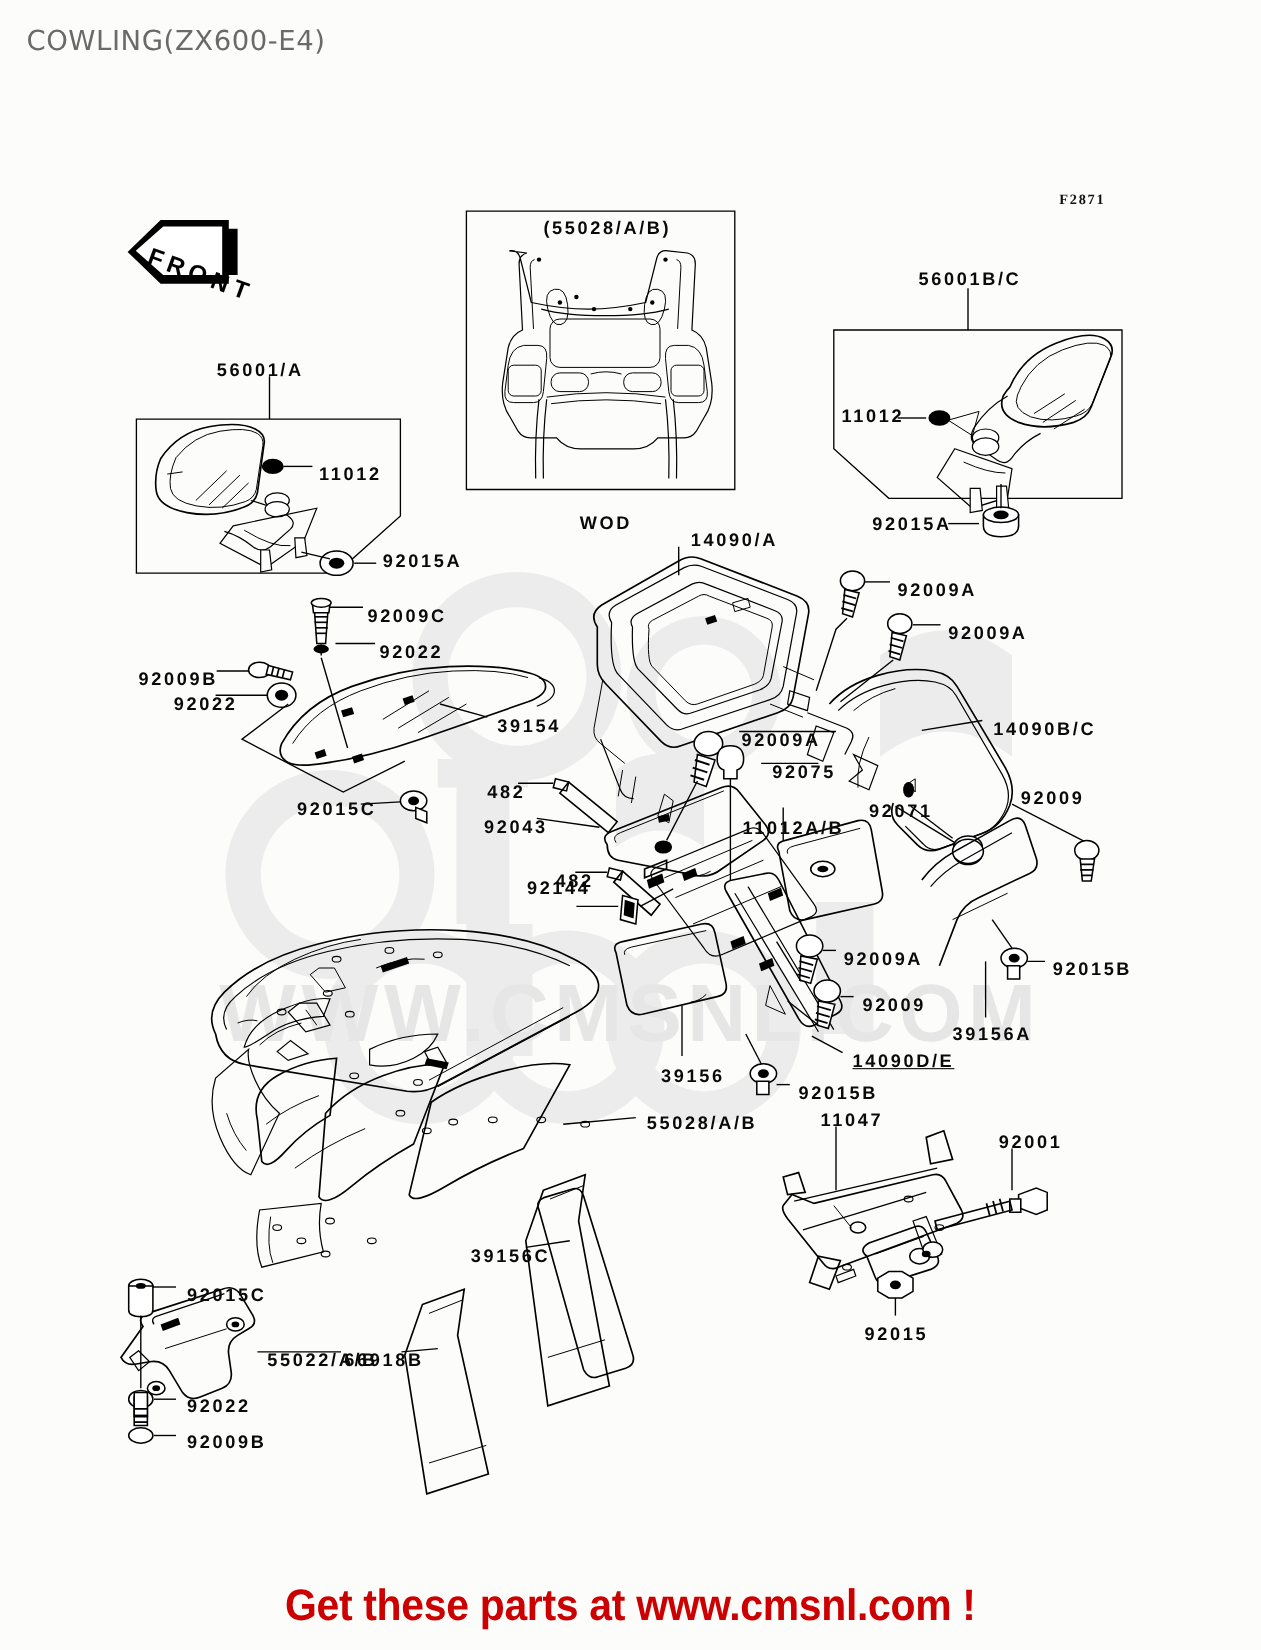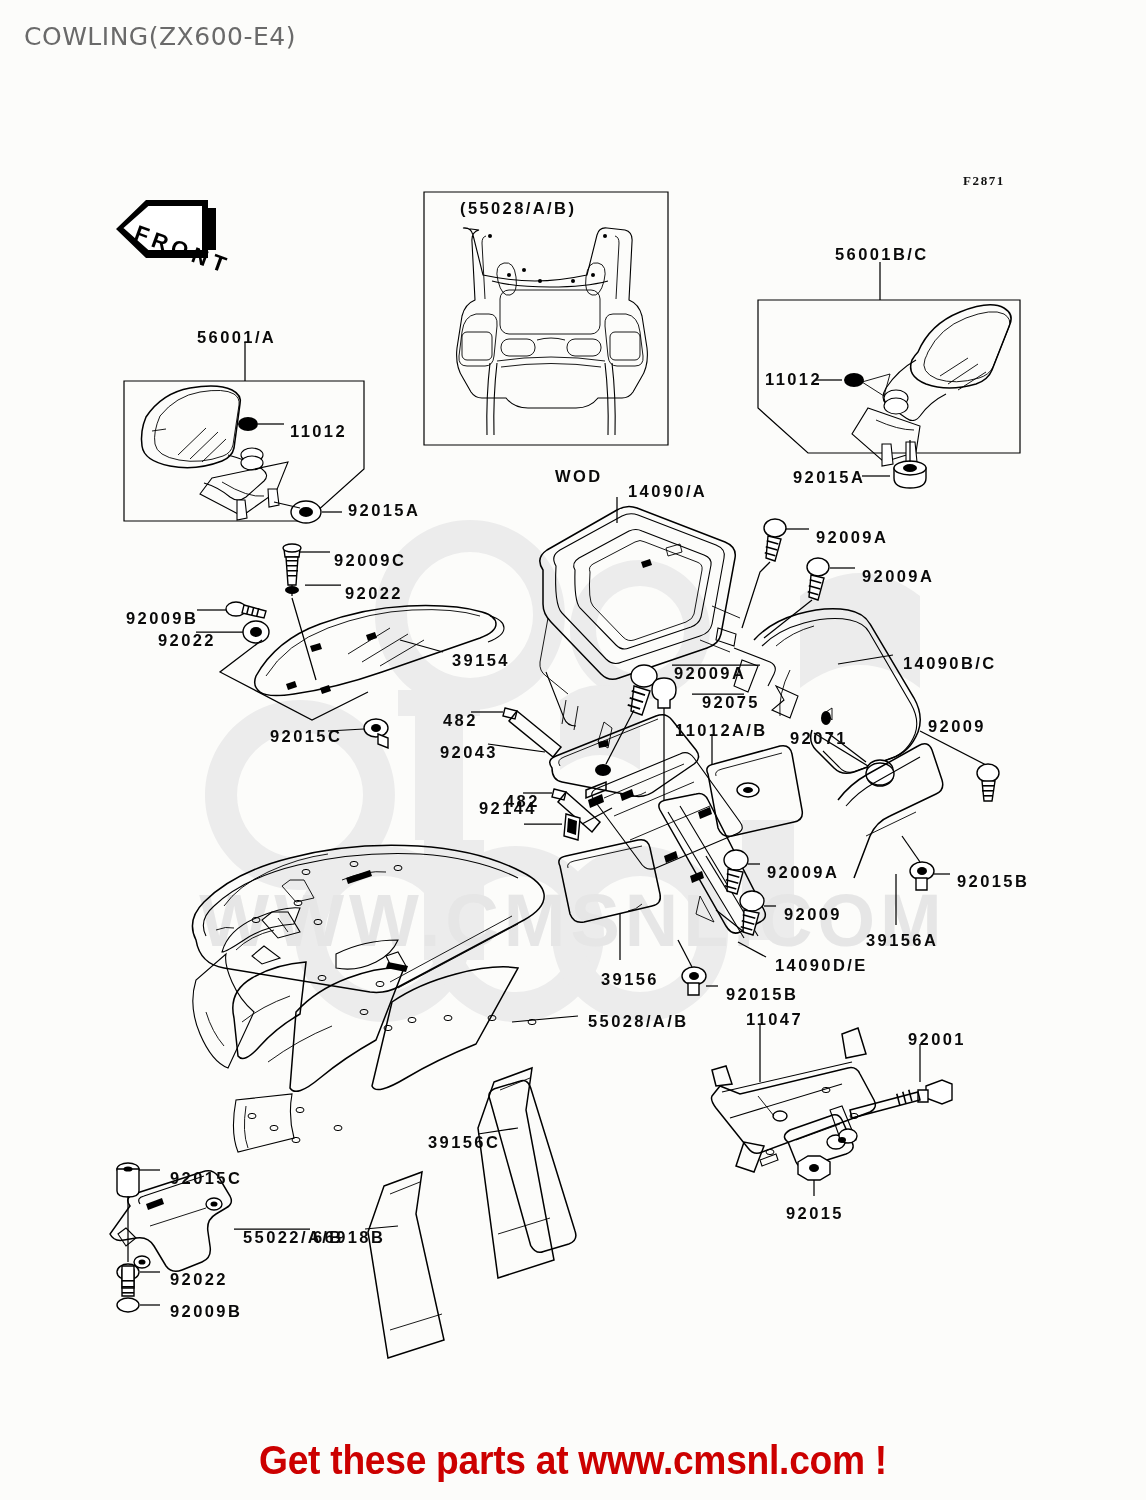--- a/index.html
+++ b/index.html
@@ -568,49 +568,49 @@
       <ellipse class="blk" cx="814" cy="1168" rx="5" ry="4"></ellipse>
       <line class="lead" x1="814" y1="1180" x2="814" y2="1196"></line>
     </g>
 
   </svg>
 
   <div id="labels">
       <div class="lbl" style="left: 197px; top: 329px;">56001/A</div>
       <div class="lbl" style="left: 290px; top: 423px;">11012</div>
       <div class="lbl" style="left: 348px; top: 502px;">92015A</div>
-      <div class="lbl" style="left: 460px; top: 200px;">(55028/A/B)</div>
-      <div class="lbl" style="left: 555px; top: 468px;">WOD</div>
+      <div class="lbl" style="left: 494px; top: 200px;">(55028/A/B)</div>
+      <div class="lbl" style="left: 527px; top: 468px;">WOD</div>
       <div class="lbl" style="left: 835px; top: 246px;">56001B/C</div>
       <div class="lbl" style="left: 765px; top: 371px;">11012</div>
       <div class="lbl" style="left: 793px; top: 469px;">92015A</div>
       <div class="lbl" style="left: 580px; top: 483px; margin-left: 48px;">14090/A</div>
       <div class="lbl" style="left: 816px; top: 529px;">92009A</div>
       <div class="lbl" style="left: 862px; top: 568px;">92009A</div>
       <div class="lbl" style="left: 334px; top: 552px;">92009C</div>
       <div class="lbl" style="left: 345px; top: 585px;">92022</div>
       <div class="lbl" style="left: 126px; top: 610px;">92009B</div>
       <div class="lbl" style="left: 158px; top: 632px;">92022</div>
       <div class="lbl" style="left: 452px; top: 652px;">39154</div>
       <div class="lbl" style="left: 903px; top: 655px;">14090B/C</div>
       <div class="lbl" style="left: 674px; top: 665px;">92009A</div>
       <div class="lbl" style="left: 702px; top: 694px;">92075</div>
-      <div class="lbl" style="left: 675px; top: 722px;">11012A/B</div>
+      <div class="lbl" style="left: 675px; top: 745px;">11012A/B</div>
       <div class="lbl" style="left: 790px; top: 730px;">92071</div>
       <div class="lbl" style="left: 928px; top: 718px;">92009</div>
       <div class="lbl" style="left: 270px; top: 728px;">92015C</div>
       <div class="lbl" style="left: 443px; top: 712px;">482</div>
       <div class="lbl" style="left: 440px; top: 744px;">92043</div>
       <div class="lbl" style="left: 505px; top: 793px;">482</div>
       <div class="lbl" style="left: 479px; top: 800px;">92144</div>
       <div class="lbl" style="left: 767px; top: 864px;">92009A</div>
       <div class="lbl" style="left: 784px; top: 906px;">92009</div>
       <div class="lbl" style="left: 957px; top: 873px;">92015B</div>
       <div class="lbl" style="left: 866px; top: 932px;">39156A</div>
-      <div class="lbl" style="left: 775px; top: 957px;">14090D/E</div>
+      <div class="lbl" style="left: 775px; top: 957px; text-decoration: underline;">14090D/E</div>
       <div class="lbl" style="left: 601px; top: 971px;">39156</div>
       <div class="lbl" style="left: 726px; top: 986px;">92015B</div>
       <div class="lbl" style="left: 588px; top: 1013px; text-align: center;">55028/A/B</div>
       <div class="lbl" style="left: 746px; top: 1011px;">11047</div>
       <div class="lbl" style="left: 908px; top: 1031px;">92001</div>
       <div class="lbl" style="left: 786px; top: 1205px;">92015</div>
       <div class="lbl" style="left: 428px; top: 1134px;">39156C</div>
       <div class="lbl" style="left: 313px; top: 1229px;">66918B</div>
       <div class="lbl" style="left: 170px; top: 1170px;">92015C</div>
       <div class="lbl" style="left: 243px; top: 1229px;">55022/A/B</div>

